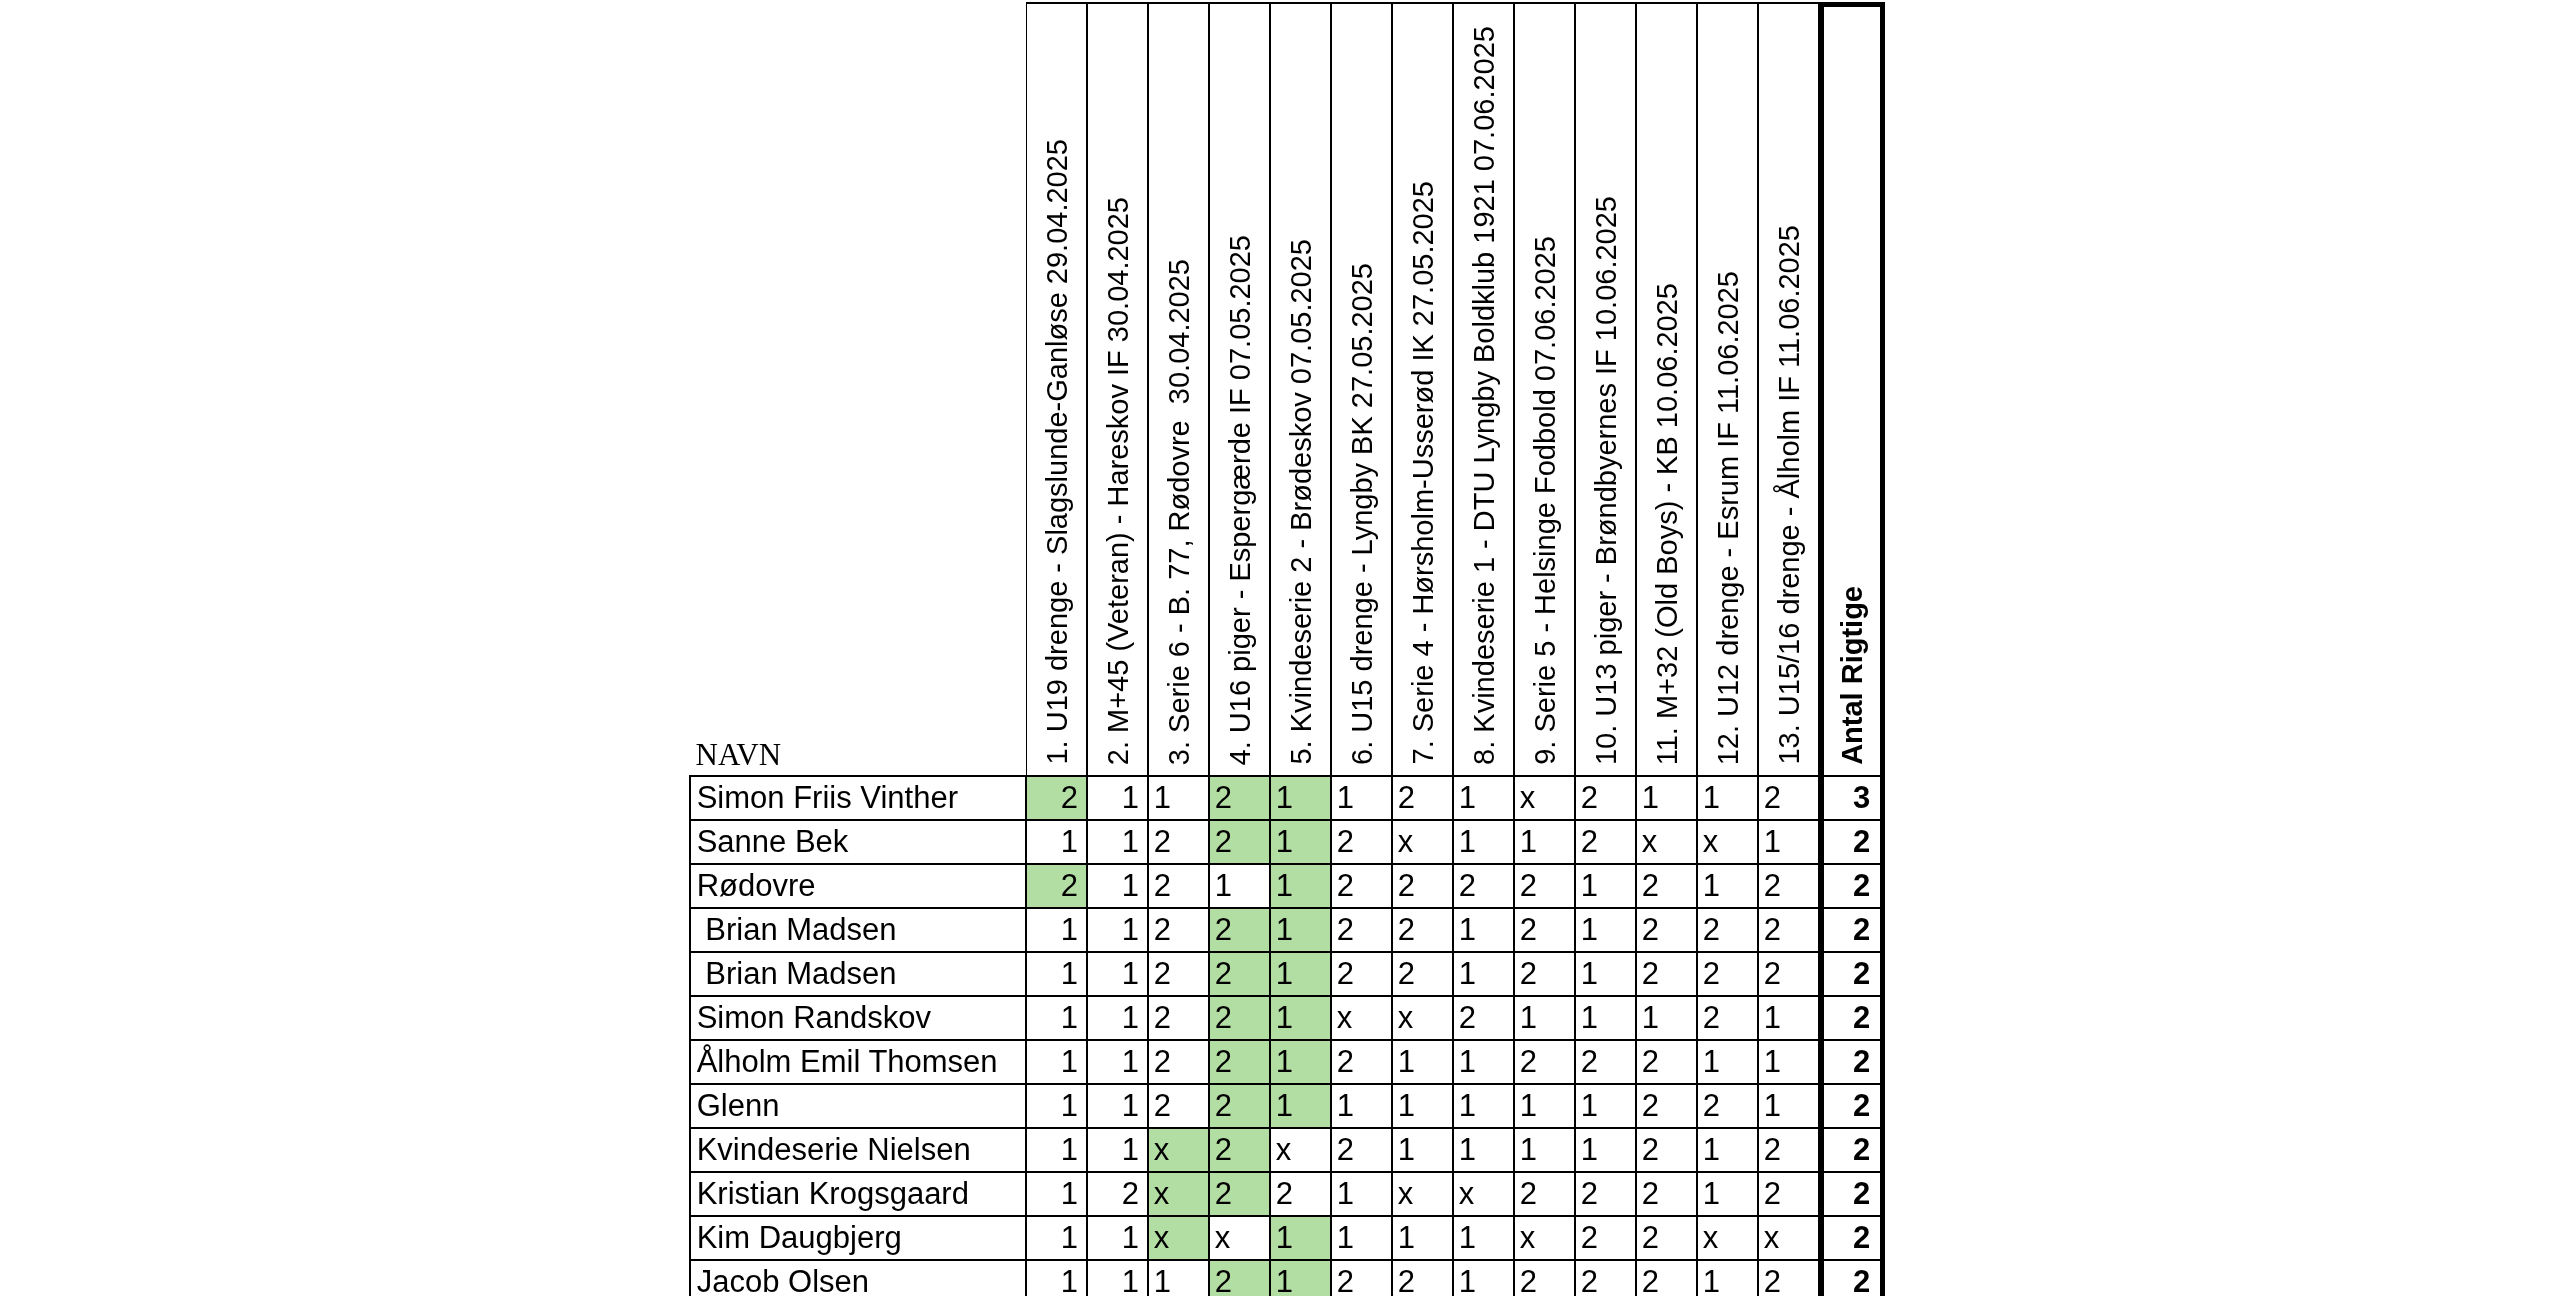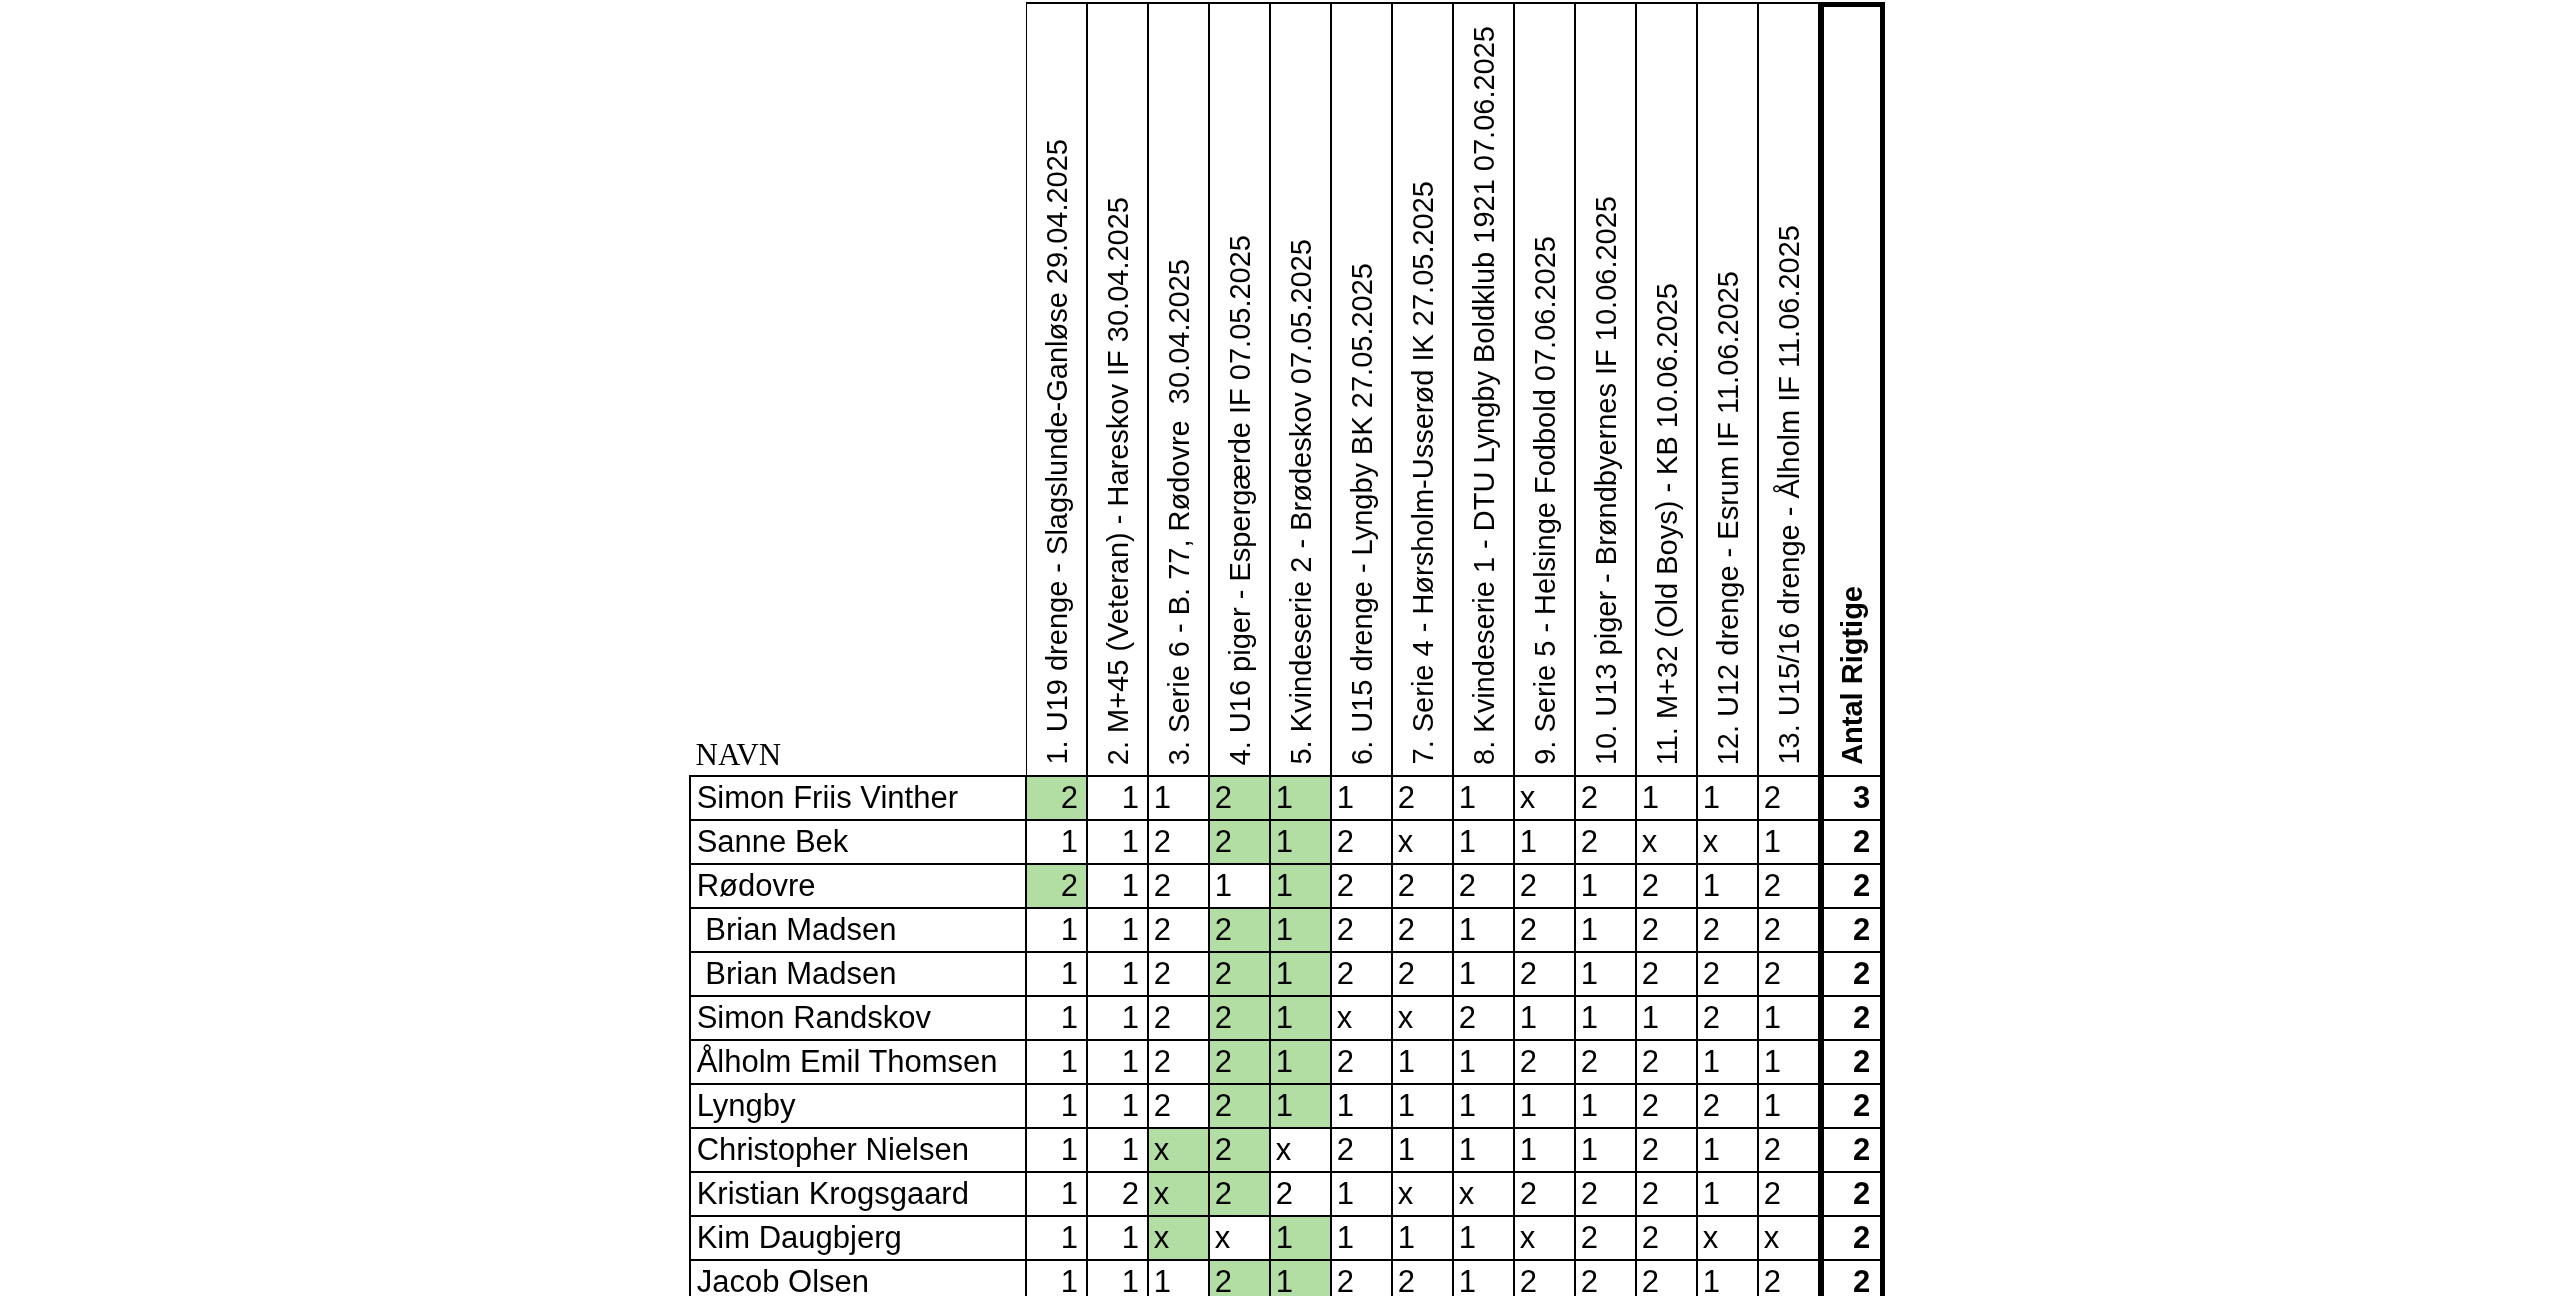--- a/index.html
+++ b/index.html
@@ -197,36 +197,36 @@
     <div class="cell val-left green" style="grid-area: 8 / 6;">1</div>
     <div class="cell val-left" style="grid-area: 8 / 7;">2</div>
     <div class="cell val-left" style="grid-area: 8 / 8;">1</div>
     <div class="cell val-left" style="grid-area: 8 / 9;">1</div>
     <div class="cell val-left" style="grid-area: 8 / 10;">2</div>
     <div class="cell val-left" style="grid-area: 8 / 11;">2</div>
     <div class="cell val-left" style="grid-area: 8 / 12;">2</div>
     <div class="cell val-left" style="grid-area: 8 / 13;">1</div>
     <div class="cell val-left" style="grid-area: 8 / 14;">1</div>
     <div class="cell antal" style="grid-area: 8 / 15;">2</div>
-    <div class="cell name" style="grid-area: 9 / 1;">Lyngby</div>
+    <div class="cell name" style="grid-area: 9 / 1;">Glenn</div>
     <div class="cell val-right" style="grid-area: 9 / 2;">1</div>
     <div class="cell val-right" style="grid-area: 9 / 3;">1</div>
     <div class="cell val-left" style="grid-area: 9 / 4;">2</div>
     <div class="cell val-left green" style="grid-area: 9 / 5;">2</div>
     <div class="cell val-left green" style="grid-area: 9 / 6;">1</div>
     <div class="cell val-left" style="grid-area: 9 / 7;">1</div>
     <div class="cell val-left" style="grid-area: 9 / 8;">1</div>
     <div class="cell val-left" style="grid-area: 9 / 9;">1</div>
     <div class="cell val-left" style="grid-area: 9 / 10;">1</div>
     <div class="cell val-left" style="grid-area: 9 / 11;">1</div>
     <div class="cell val-left" style="grid-area: 9 / 12;">2</div>
     <div class="cell val-left" style="grid-area: 9 / 13;">2</div>
     <div class="cell val-left" style="grid-area: 9 / 14;">1</div>
     <div class="cell antal" style="grid-area: 9 / 15;">2</div>
-    <div class="cell name" style="grid-area: 10 / 1;">Christopher Nielsen</div>
+    <div class="cell name" style="grid-area: 10 / 1;">Kvindeserie Nielsen</div>
     <div class="cell val-right" style="grid-area: 10 / 2;">1</div>
     <div class="cell val-right" style="grid-area: 10 / 3;">1</div>
     <div class="cell val-left green" style="grid-area: 10 / 4;">x</div>
     <div class="cell val-left green" style="grid-area: 10 / 5;">2</div>
     <div class="cell val-left" style="grid-area: 10 / 6;">x</div>
     <div class="cell val-left" style="grid-area: 10 / 7;">2</div>
     <div class="cell val-left" style="grid-area: 10 / 8;">1</div>
     <div class="cell val-left" style="grid-area: 10 / 9;">1</div>
     <div class="cell val-left" style="grid-area: 10 / 10;">1</div>
     <div class="cell val-left" style="grid-area: 10 / 11;">1</div>

